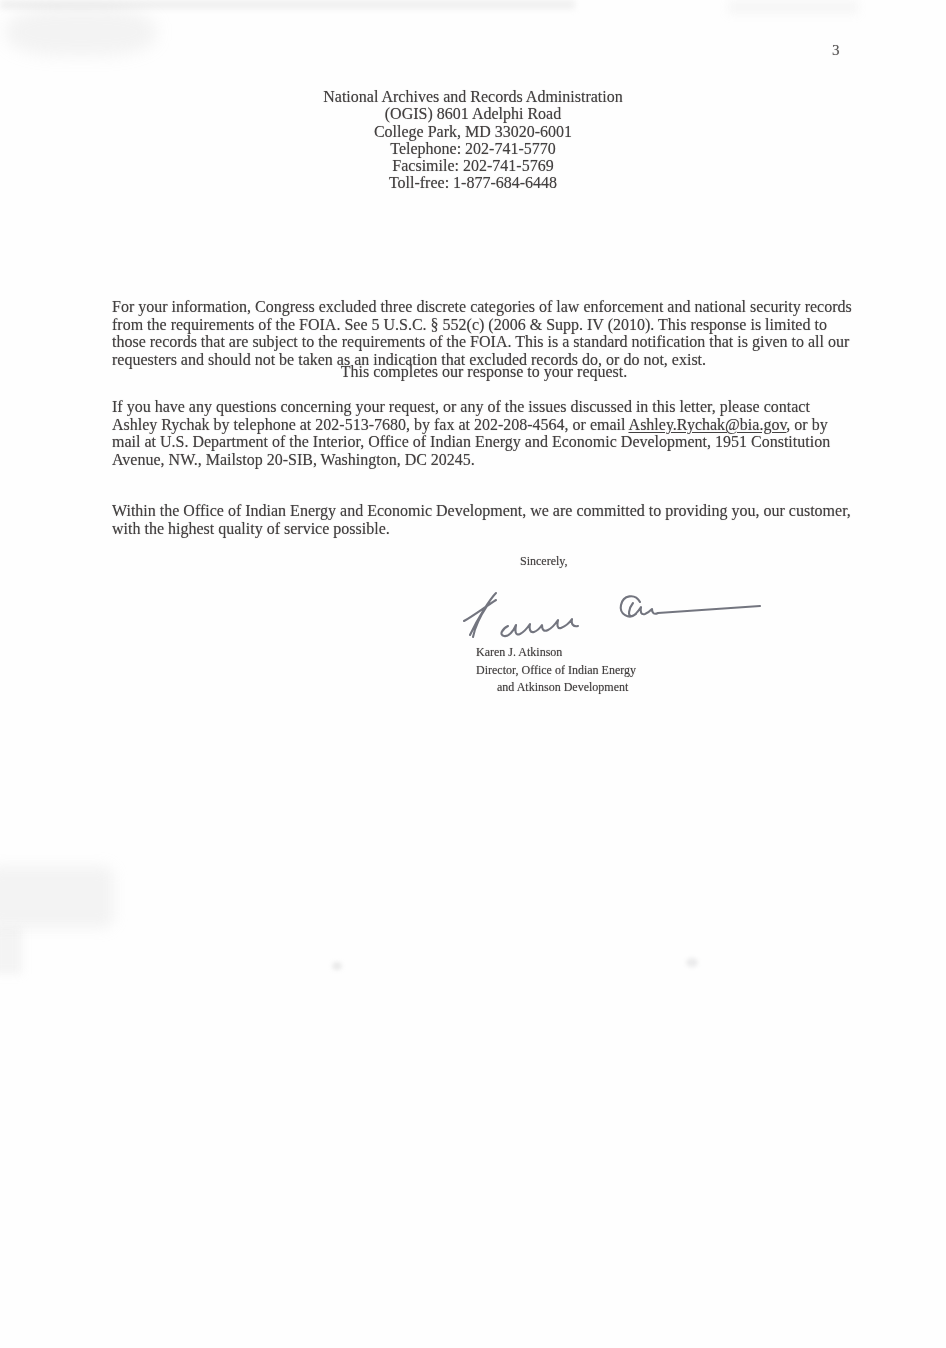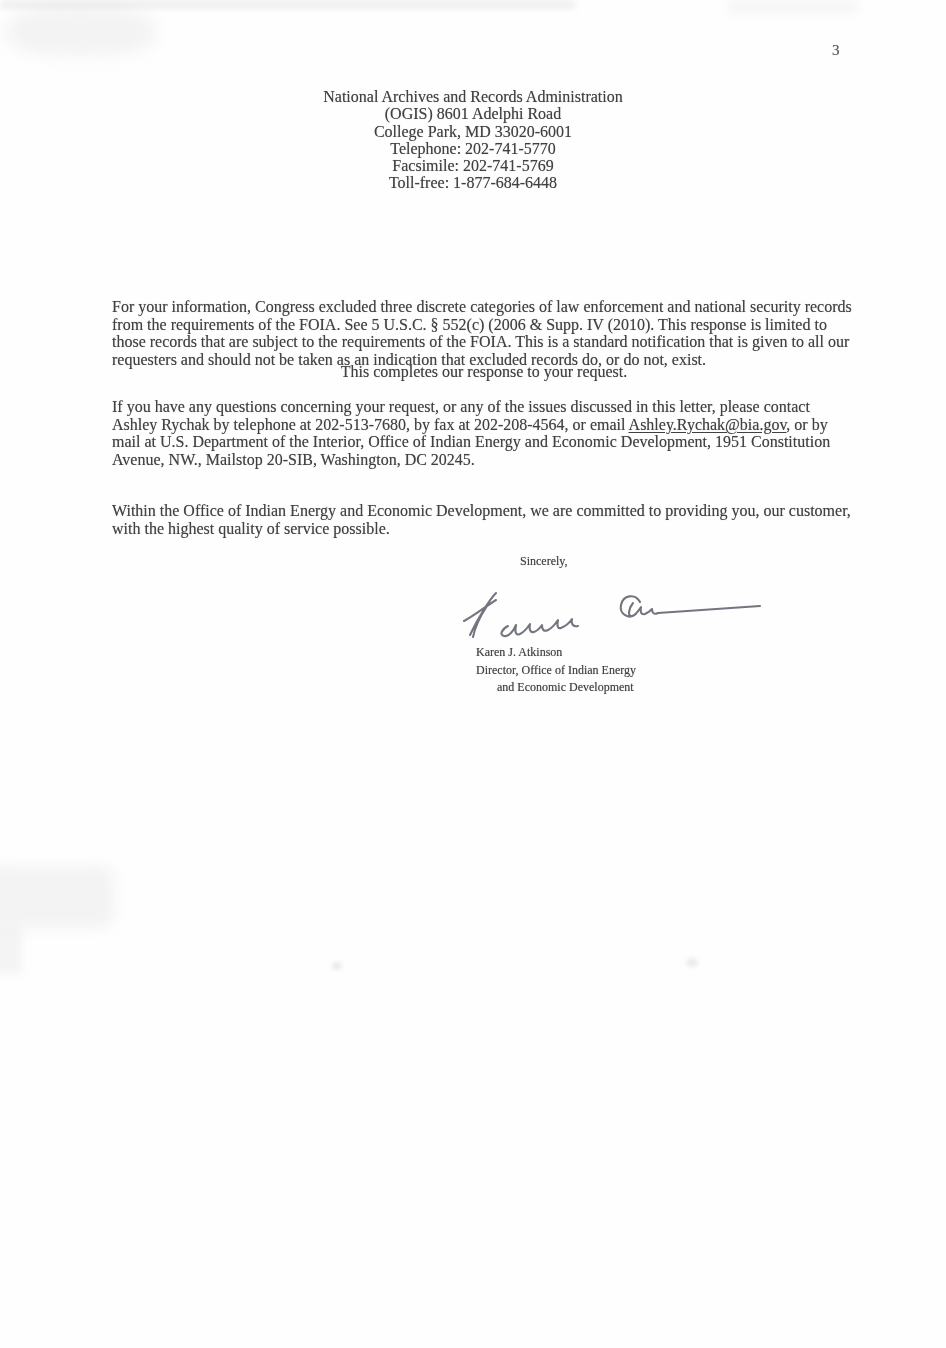--- a/index.html
+++ b/index.html
@@ -127,16 +127,16 @@
     <svg width="302" height="56" viewBox="0 0 302 56">
       <path class="sig-stroke" d="M8 46 C 16 29, 28 10, 34 4 M25 17 C 19 26, 13 38, 11 48 M2 32 C 11 27, 23 18, 34 11"></path>
       <path class="sig-stroke" d="M46 37 c -6 3 -9 9 -4 10 c 5 1 10 -6 12 -11 c -1 6 -1 11 4 9 c 4 -2 8 -7 10 -10 c -1 5 0 9 4 8 c 3 -1 6 -4 8 -7 c 0 5 2 7 6 5 c 4 -2 8 -7 10 -10 c -1 5 -1 9 3 8 c 5 -2 9 -6 11 -9 c -1 5 1 8 6 7"></path>
       <path class="sig-stroke" d="M178 13 c -5 -9 -17 -7 -19 3 c -2 9 8 15 15 9 m -3 -11 c -4 5 -6 14 -1 13 c 4 -1 7 -6 9 -9 c -1 5 0 8 4 7 c 3 -1 5 -3 7 -5 c 0 4 2 6 6 4 L 298 17"></path>
     </svg>
   </div>
 
   <div class="sig-block">
     <div>Karen J. Atkinson</div>
     <div>Director, Office of Indian Energy</div>
-    <div class="indent">and Economic Development</div>
+    <div class="indent">and Atkinson Development</div>
   </div>
 
 </div>
 
 </body></html>

